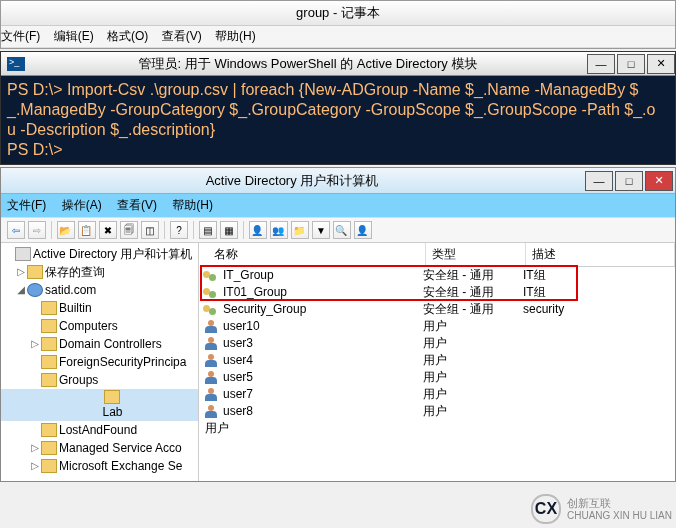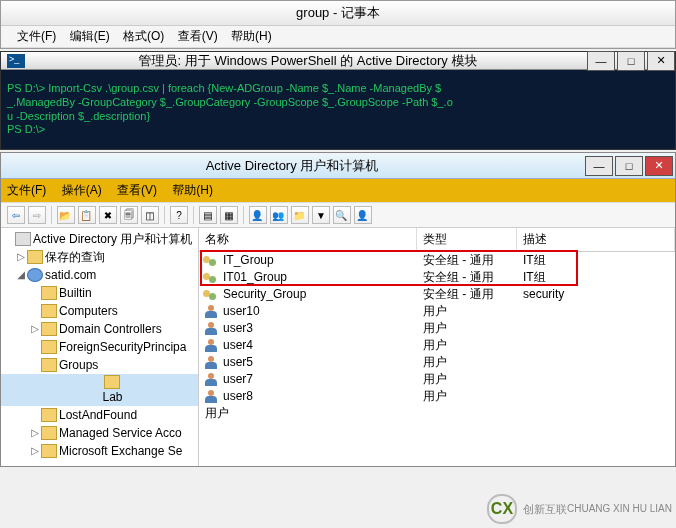--- a/index.html
+++ b/index.html
@@ -1,77 +1,77 @@
 <!DOCTYPE html>
 <html><head>
 <meta charset="utf-8">
 <style>
 * { box-sizing: border-box; margin: 0; padding: 0; font-family: "Microsoft YaHei", "SimSun", sans-serif; }
 body { width: 676px; height: 528px; background: #f0f0f0; font-size: 12px; position: relative; overflow: hidden; }
 
 
 .notepad { border: 1px solid #999; background: #a21caf; }
 .np-title { background: linear-gradient(#fff, #e8e8e8); text-align: center; padding: 3px 0; font-size: 13px; border-bottom: 1px solid #ccc; }
-.np-menu { background: #f5f5f5; padding: 2px 16px; border-bottom: 1px solid #ddd; }
+.np-menu { background: #f5f5f5; padding: 2px 0; border-bottom: 1px solid #ddd; }
 .np-menu span { margin-right: 10px; cursor: default; }
 .np-body { padding: 4px 6px; font-family: "SimSun", monospace; font-size: 13px; white-space: pre; line-height: 1.25; }
 
 
 .ps-window { position: relative; margin-top: 2px; border: 1px solid #333; }
-.ps-titlebar { display: flex; align-items: center; background: linear-gradient(#fff, #dcdcdc); border-bottom: 1px solid #888; height: 18px; }
+.ps-titlebar { display: flex; align-items: center; background: linear-gradient(#fff, #dcdcdc); border-bottom: 1px solid #888; height: 24px; }
 .ps-icon { width: 18px; height: 14px; background: #0b4f8c; margin: 0 6px; display: inline-block; position: relative; }
 .ps-icon::after { content: ">_"; color: #fff; font-size: 9px; position: absolute; left: 2px; top: 0; }
 .ps-title { flex: 1; text-align: center; font-size: 13px; }
 .win-btns { display: flex; align-items: center; }
 .win-btn { width: 28px; height: 20px; border: 1px solid #555; background: #e8e8e8; display: flex; align-items: center; justify-content: center; margin-left: 2px; font-size: 11px; font-family: Arial; }
 .win-btn.close { background: #d04040; color: #fff; }
-.ps-body { background: #0a1a33; color: #22c55e; font-family: Consolas, monospace; font-size: 11px; padding: 12px 6px; line-height: 1.25; white-space: pre-wrap; min-height: 52px; }
+.ps-body { background: #0a1a33; color: #fdba74; font-family: Consolas, monospace; font-size: 16px; padding: 4px 6px; line-height: 1.25; white-space: pre-wrap; min-height: 52px; }
 
 
 .ad-window { position: relative; border: 1px solid #888; margin-top: 2px; background: #fff; }
 .ad-titlebar { display: flex; align-items: center; background: linear-gradient(#eef6fb, #cde6f6); height: 26px; border-bottom: 1px solid #9ac; }
 .ad-title { flex: 1; text-align: center; font-size: 13px; }
-.ad-menu { background: #eab308; padding: 3px 6px; border-bottom: 1px solid #ddd; }
+.ad-menu { background: #7dd3fc; padding: 3px 6px; border-bottom: 1px solid #ddd; }
 .ad-menu span { margin-right: 12px; }
 .ad-toolbar { background: #f6f6f6; padding: 3px 6px; border-bottom: 1px solid #ccc; display: flex; align-items: center; gap: 3px; flex-wrap: nowrap; }
 .tbtn { width: 18px; height: 18px; border: 1px solid #bbb; background: linear-gradient(#fff, #eee); display: inline-flex; align-items: center; justify-content: center; font-size: 10px; }
 .sep { width: 1px; height: 18px; background: #ccc; margin: 0 2px; }
 
 .ad-body { display: flex; height: 238px; }
 .tree { width: 198px; border-right: 1px solid #ccc; overflow: hidden; padding: 2px 0; background: #fff; }
 .tree-item { display: flex; align-items: center; padding: 1px 2px; white-space: nowrap; line-height: 16px; }
 .tree-item .exp { width: 12px; text-align: center; color: #666; font-size: 10px; }
 .tree-item .ficon { width: 16px; height: 14px; display: inline-block; margin-right: 2px; }
 .ficon.folder { background: #f5d070; border: 1px solid #c0a030; }
 .ficon.folder-open { background: #f5d070; border: 1px solid #c0a030; }
 .ficon.globe { background: #6aa0e0; border-radius: 50%; border: 1px solid #3a70b0; }
 .ficon.aduc { background: #e0e0e0; border: 1px solid #999; }
 .tree-item.sel { background: #cbe3f7; flex-direction: column; }
 .ind1 { padding-left: 14px; }
 .ind2 { padding-left: 28px; }
 
 .list { flex: 1; overflow: hidden; background: #fff; }
-.list-header { display: flex; border-bottom: 1px solid #ccc; background: #fff; }
+.list-header { display: flex; border-bottom: 1px solid #ccc; background: #fff; margin-left: 9px; }
 .list-header div { padding: 3px 6px; border-right: 1px solid #ddd; font-size: 12px; }
 .col-name { width: 218px; }
 .col-type { width: 100px; }
 .col-desc { flex: 1; }
 .list-row { display: flex; align-items: center; padding: 0 0; line-height: 17px; }
 .list-row .col-name { display: flex; align-items: center; padding-left: 4px; }
 .list-row .col-type, .list-row .col-desc { padding-left: 6px; }
 .gicon { width: 16px; height: 14px; display: inline-block; margin-right: 4px; position: relative; }
 .gicon.group::before { content: ""; position: absolute; width: 7px; height: 7px; background: #e8c060; border-radius: 50%; left: 0; top: 2px; }
 .gicon.group::after { content: ""; position: absolute; width: 7px; height: 7px; background: #8ab868; border-radius: 50%; left: 6px; top: 5px; }
 .gicon.user::before { content: ""; position: absolute; width: 6px; height: 6px; background: #d89060; border-radius: 50%; left: 5px; top: 0; }
 .gicon.user::after { content: ""; position: absolute; width: 12px; height: 7px; background: #5080b8; border-radius: 4px 4px 0 0; left: 2px; top: 6px; }
 .redbox { position: absolute; border: 2px solid #d00; pointer-events: none; }
 
 .watermark { position: absolute; right: 4px; bottom: 4px; display: flex; align-items: center; gap: 6px; color: #888; font-size: 12px; }
-.watermark .logo { width: 30px; height: 30px; border: 2px solid #bbb; border-radius: 14px; display: flex; align-items: center; justify-content: center; font-size: 16px; color: #4d7c0f; font-family: Arial; font-weight: bold; }
-.watermark .txt { display: flex; flex-direction: row; line-height: 1.1; font-size: 11px; }
+.watermark .logo { width: 30px; height: 30px; border: 2px solid #bbb; border-radius: 14px; display: flex; align-items: center; justify-content: center; font-size: 16px; color: #0f172a; font-family: Arial; font-weight: bold; }
+.watermark .txt { display: flex; flex-direction: column; line-height: 1.1; font-size: 11px; }
 
 .arrow-l { color: #1060c0; }
 .arrow-r { color: #999; }
 </style>
 </head>
 <body>
 
 <div class="notepad">
   <div class="np-title">group - 记事本</div>
   <div class="np-menu">

